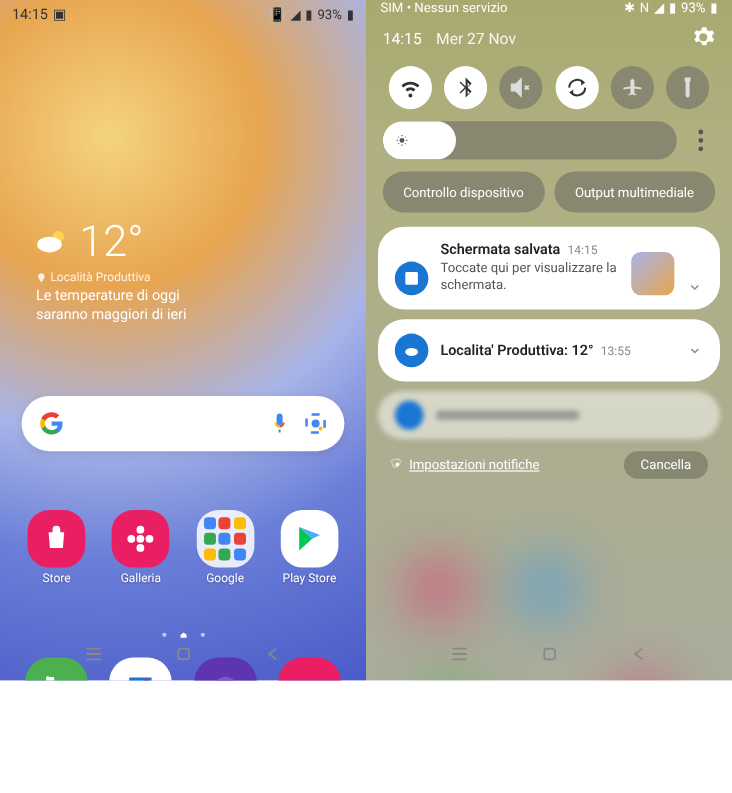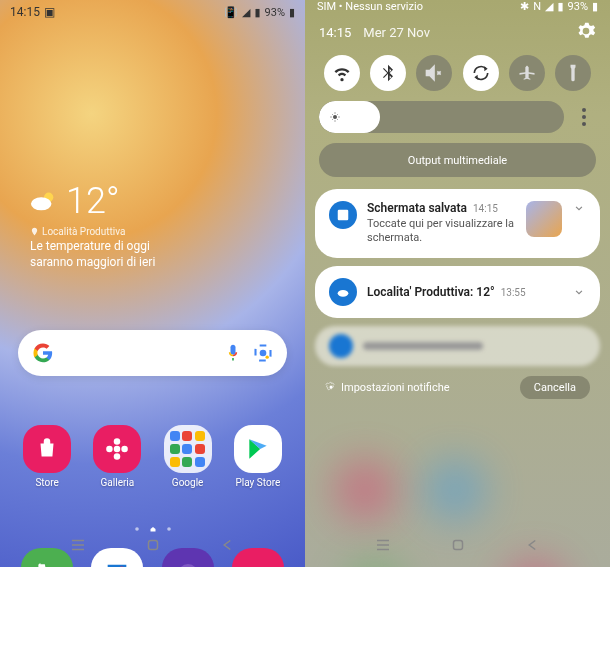--- a/index.html
+++ b/index.html
@@ -64,37 +64,37 @@
   
   .bright-row { display: flex; align-items: center; padding: 0 14px 10px; gap: 8px; }
   .bright-track { flex: 1; height: 32px; background: #888870; border-radius: 16px; position: relative; overflow: hidden; }
   .bright-fill { position: absolute; left: 0; top: 0; bottom: 0; width: 25%; background: #fff; border-radius: 16px; display: flex; align-items: center; padding-left: 10px; }
   .more-btn { width: 24px; display: flex; flex-direction: column; gap: 3px; align-items: center; }
   .more-dot { width: 4px; height: 4px; border-radius: 50%; background: #555; }
   
   .pill-row { display: flex; gap: 8px; padding: 0 14px 12px; }
   .pill { flex: 1; height: 34px; background: #888870; border-radius: 17px; display: flex; align-items: center; justify-content: center; font-size: 11px; color: #fff; }
   
-  .notif-card { margin: 0 10px 8px; background: #fff; border-radius: 22px; padding: 12px 14px; display: flex; gap: 10px; align-items: flex-start; }
+  .notif-card { margin: 0 10px 8px; background: #fff; border-radius: 22px; padding: 12px 14px; display: flex; gap: 10px; align-items: flex-end; }
   .notif-app-ic { width: 28px; height: 28px; border-radius: 50%; display: flex; align-items: center; justify-content: center; flex-shrink: 0; }
   .notif-body { flex: 1; }
   .notif-title-row { display: flex; align-items: baseline; gap: 6px; }
   .notif-title { font-size: 12px; font-weight: 600; color: #222; }
   .notif-time { font-size: 10px; color: #888; }
   .notif-text { font-size: 11px; color: #555; margin-top: 2px; line-height: 1.3; }
   .notif-thumb { width: 36px; height: 36px; border-radius: 8px; background: linear-gradient(135deg, #a8b4e8, #e8a550); flex-shrink: 0; }
   .notif-chevron { width: 14px; color: #888; flex-shrink: 0; }
   .notif-compact { align-items: center; }
   
   .notif-blurred { margin: 0 10px 10px; height: 40px; background: rgba(255,255,255,0.5); border-radius: 20px; filter: blur(2px); display: flex; align-items: center; padding: 0 14px; gap: 10px; }
   .blur-ic { width: 24px; height: 24px; border-radius: 50%; background: #1976d2; }
   .blur-txt { width: 120px; height: 8px; background: #999; border-radius: 4px; }
   
   .footer-row { display: flex; justify-content: space-between; align-items: center; padding: 0 20px; font-size: 11px; color: #fff; }
-  .footer-left { display: flex; align-items: center; gap: 4px; }
+  .footer-left { display: flex; align-items: center; gap: 4px; text-decoration: underline; }
   .cancel-btn { background: rgba(120,120,100,0.7); padding: 5px 14px; border-radius: 14px; font-size: 11px; color: #fff; }
   .blur-shape { position: absolute; border-radius: 50%; filter: blur(20px); opacity: 0.4; }
 </style>
 </head>
 <body>
 
 <div class="screen screen-left">
   <div class="status-bar">
     <div class="status-left">
       <span>14:15</span>
@@ -314,20 +314,21 @@
         </div>
     </div>
     <div class="more-btn">
       <div class="more-dot"></div>
         <div class="more-dot"></div>
         <div class="more-dot"></div>
     </div>
   </div>
 
   <div class="pill-row">
+    <div class="pill">Controllo dispositivo</div>
     <div class="pill">Output multimediale</div>
   </div>
 
   <div class="notif-card">
     <div class="notif-app-ic" style="background:#1976d2">
         <svg width="14" height="14" viewBox="0 0 24 24" fill="#fff">
           <rect x="3" y="3" width="18" height="18" rx="2"></rect>
         </svg>
       </div>
     <div class="notif-body">

